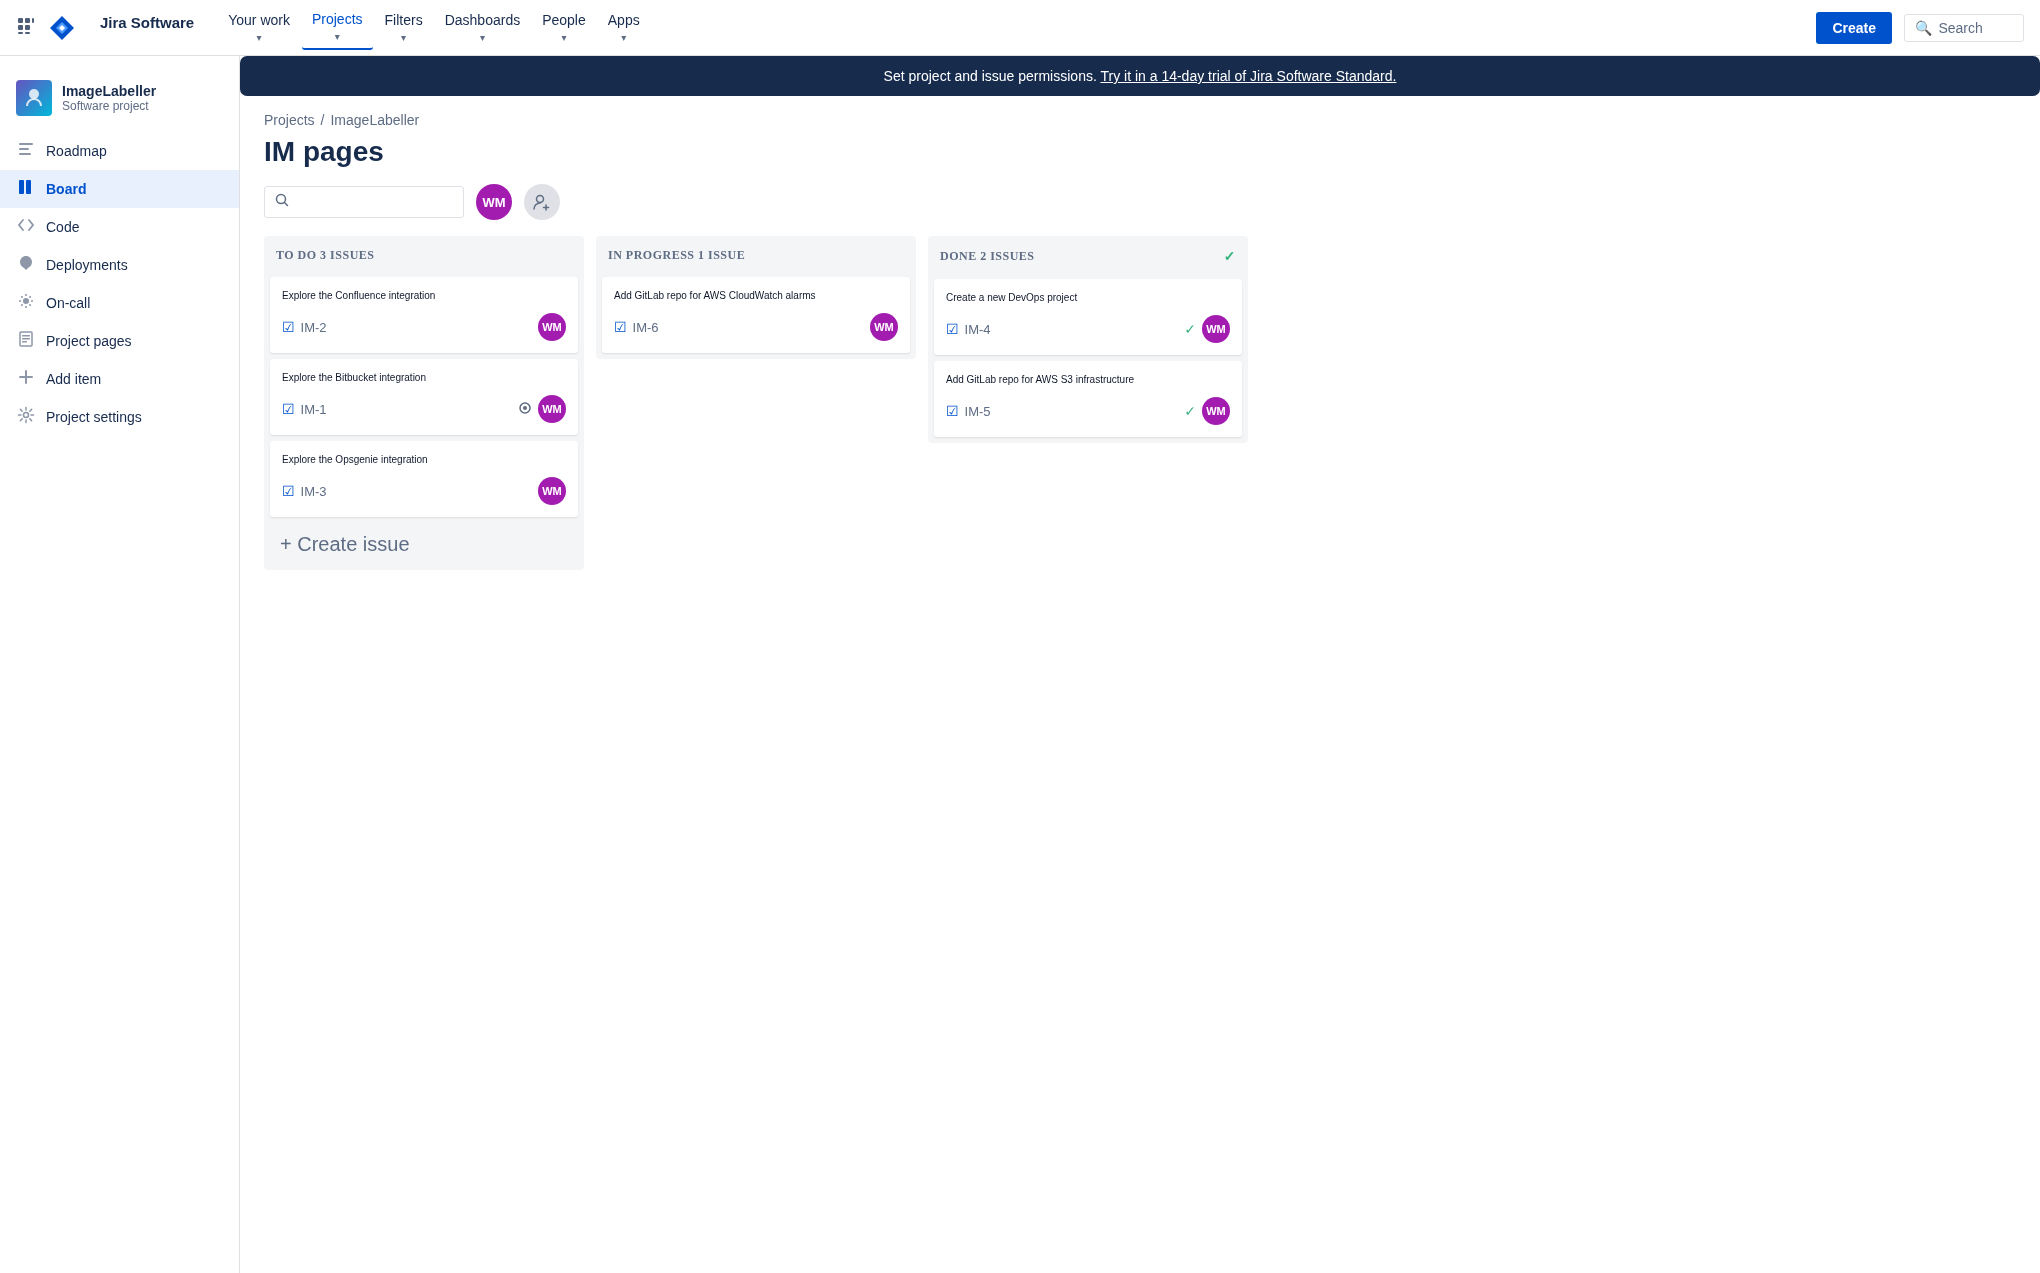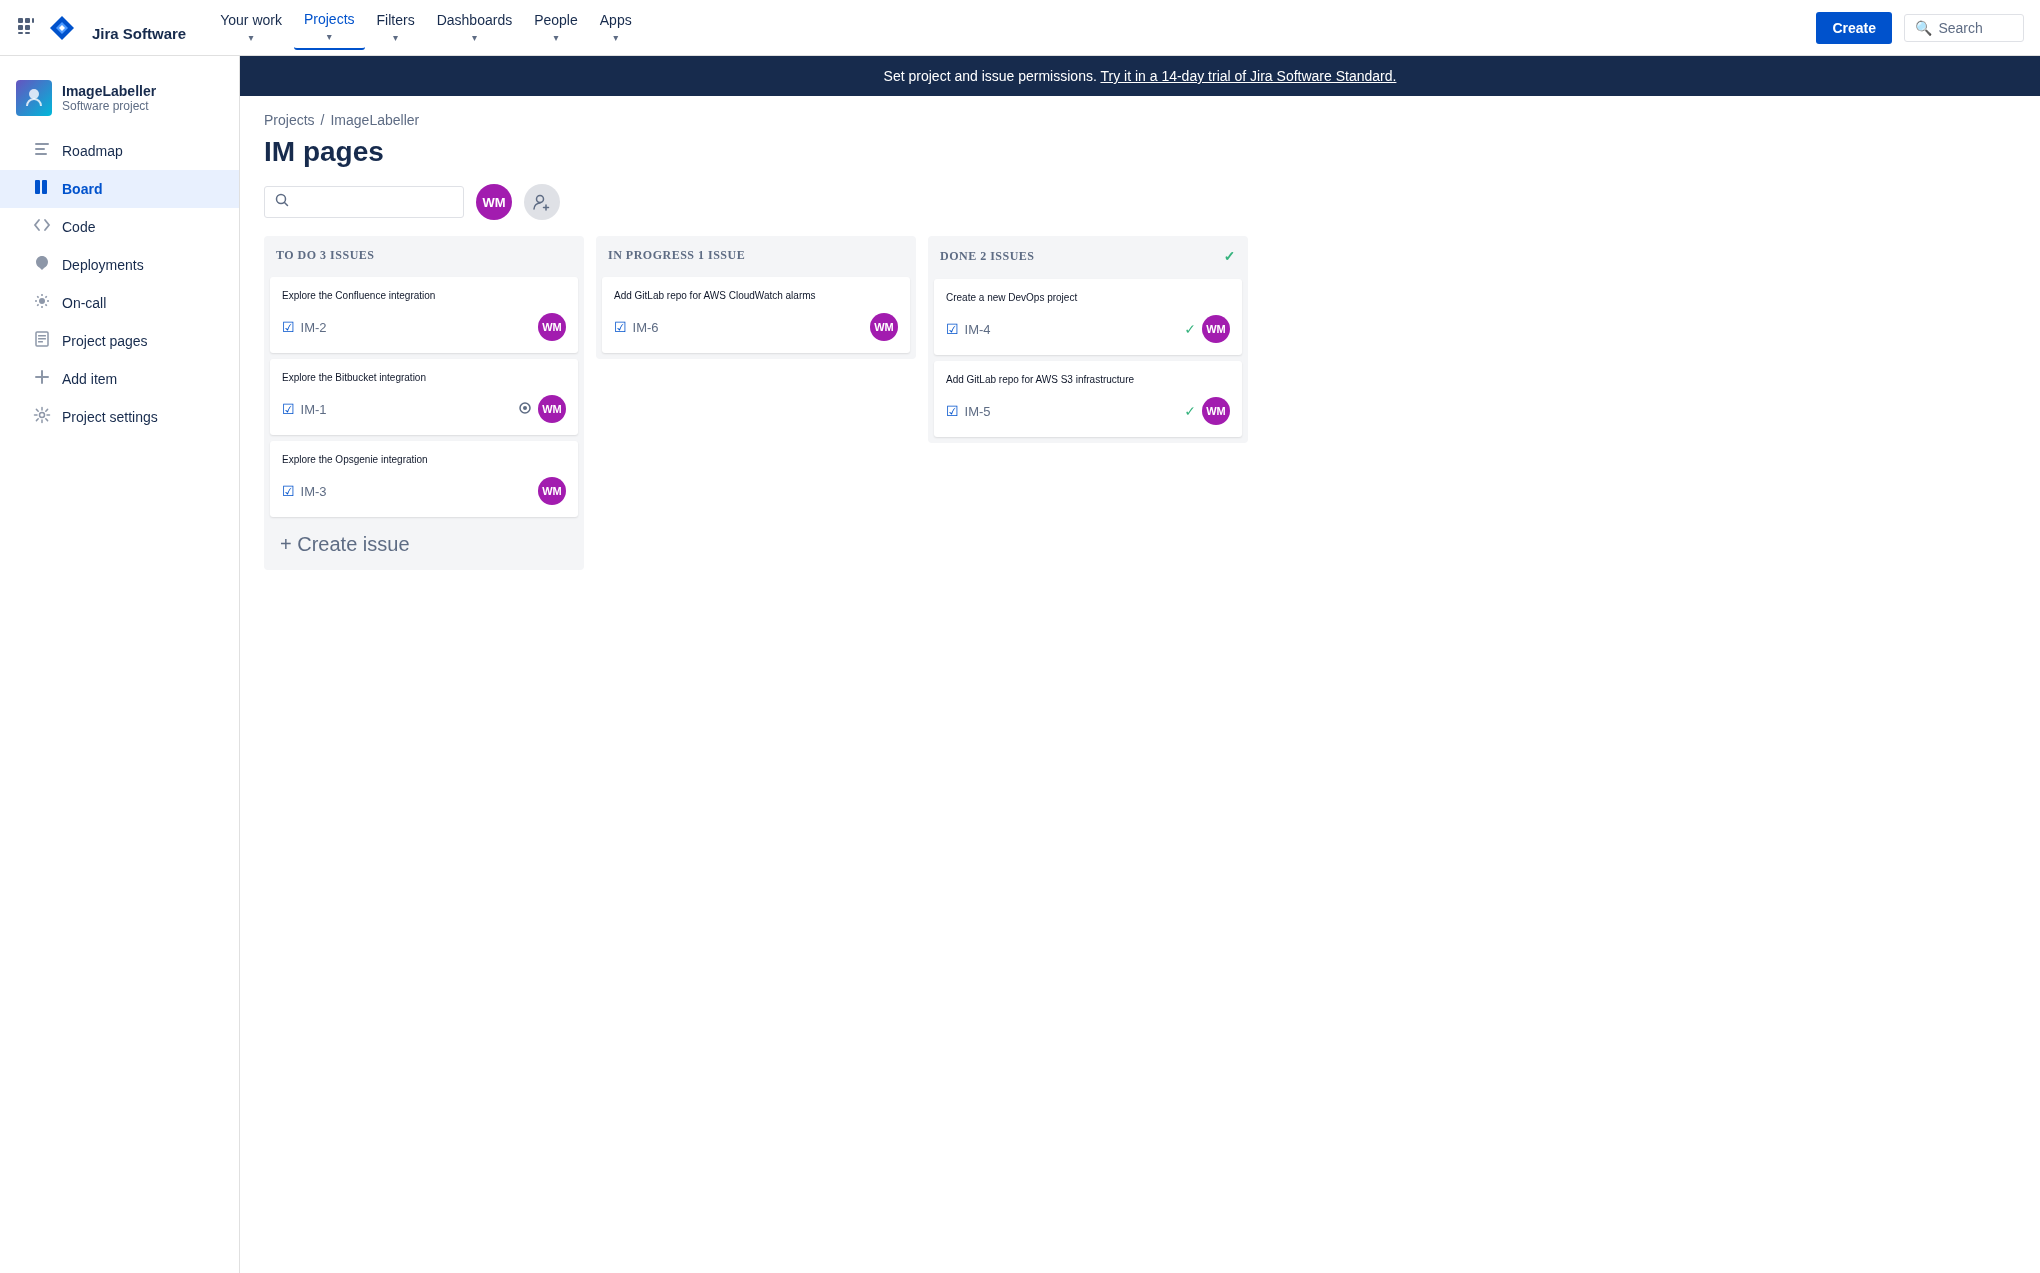--- a/index.html
+++ b/index.html
@@ -5,21 +5,21 @@
     * { box-sizing: border-box; margin: 0; padding: 0; }
     body { font-family: -apple-system, BlinkMacSystemFont, 'Segoe UI', sans-serif; background: #fff; overflow-x: hidden; }
 
     
     .topnav {
       display: flex; align-items: center; height: 56px;
       background: #fff; border-bottom: 1px solid #e0e0e0;
       padding: 0 16px; gap: 4px; position: relative; z-index: 10;
     }
     .topnav-grid-icon { margin-right: 8px; color: #505f79; cursor: pointer; }
-    .topnav-logo { display: flex; align-items: flex-end; gap: 16px; margin-right: 20px; }
+    .topnav-logo { display: flex; align-items: flex-start; gap: 24px; margin-right: 20px; }
     .topnav-logo-diamond { width: 28px; height: 28px; }
     .topnav-logo-text { font-size: 15px; font-weight: 600; color: #172b4d; }
     .topnav-nav { display: flex; align-items: center; gap: 2px; flex: 1; }
     .nav-item {
       display: flex; align-items: center; gap: 4px;
       padding: 6px 10px; border-radius: 3px;
       font-size: 14px; color: #172b4d; cursor: pointer;
       white-space: nowrap;
       flex-direction: column;
     }
@@ -56,34 +56,35 @@
       width: 36px; height: 36px; border-radius: 4px;
       background: linear-gradient(135deg, #6554c0, #00b8d9);
       display: flex; align-items: center; justify-content: center;
       font-size: 14px; color: #fff; font-weight: 700;
     }
     .sidebar-project-info { display: flex; flex-direction: column; }
     .sidebar-project-name { font-size: 14px; font-weight: 600; color: #172b4d; }
     .sidebar-project-type { font-size: 12px; color: #5e6c84; }
     .sidebar-item {
       display: flex; align-items: center; gap: 10px;
-      padding: 8px 32px; cursor: pointer; font-size: 14px; color: #172b4d;
+      padding: 8px 16px; cursor: pointer; font-size: 14px; color: #172b4d;
     }
     .sidebar-item.active { background: #e8f0fe; color: #0052cc; font-weight: 600; }
     .sidebar-item-icon { width: 20px; text-align: center; font-size: 16px; color: #5e6c84; }
     .sidebar-item.active .sidebar-item-icon { color: #0052cc; }
 
     
     .main-content { flex: 1; overflow-y: auto; background: #fff; }
 
     
     .trial-banner {
       background: #172b4d; color: #fff;
       text-align: center; padding: 12px;
       font-size: 14px;
+      border-radius: 7px;
     }
     .trial-banner a { color: #fff; text-decoration: underline; }
 
     
     .breadcrumb {
       display: flex; align-items: center; gap: 6px;
       padding: 16px 24px 0 24px; font-size: 14px; color: #5e6c84;
     }
     .breadcrumb a { color: #5e6c84; text-decoration: none; }
     .breadcrumb-sep { color: #5e6c84; }

